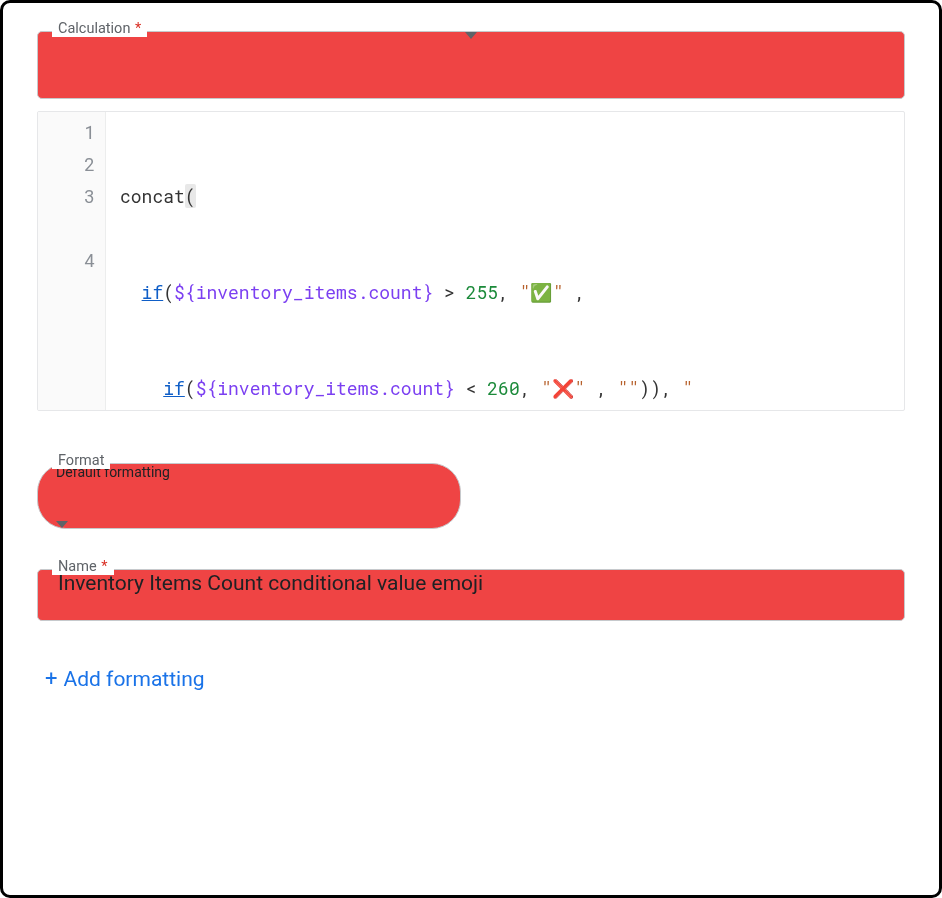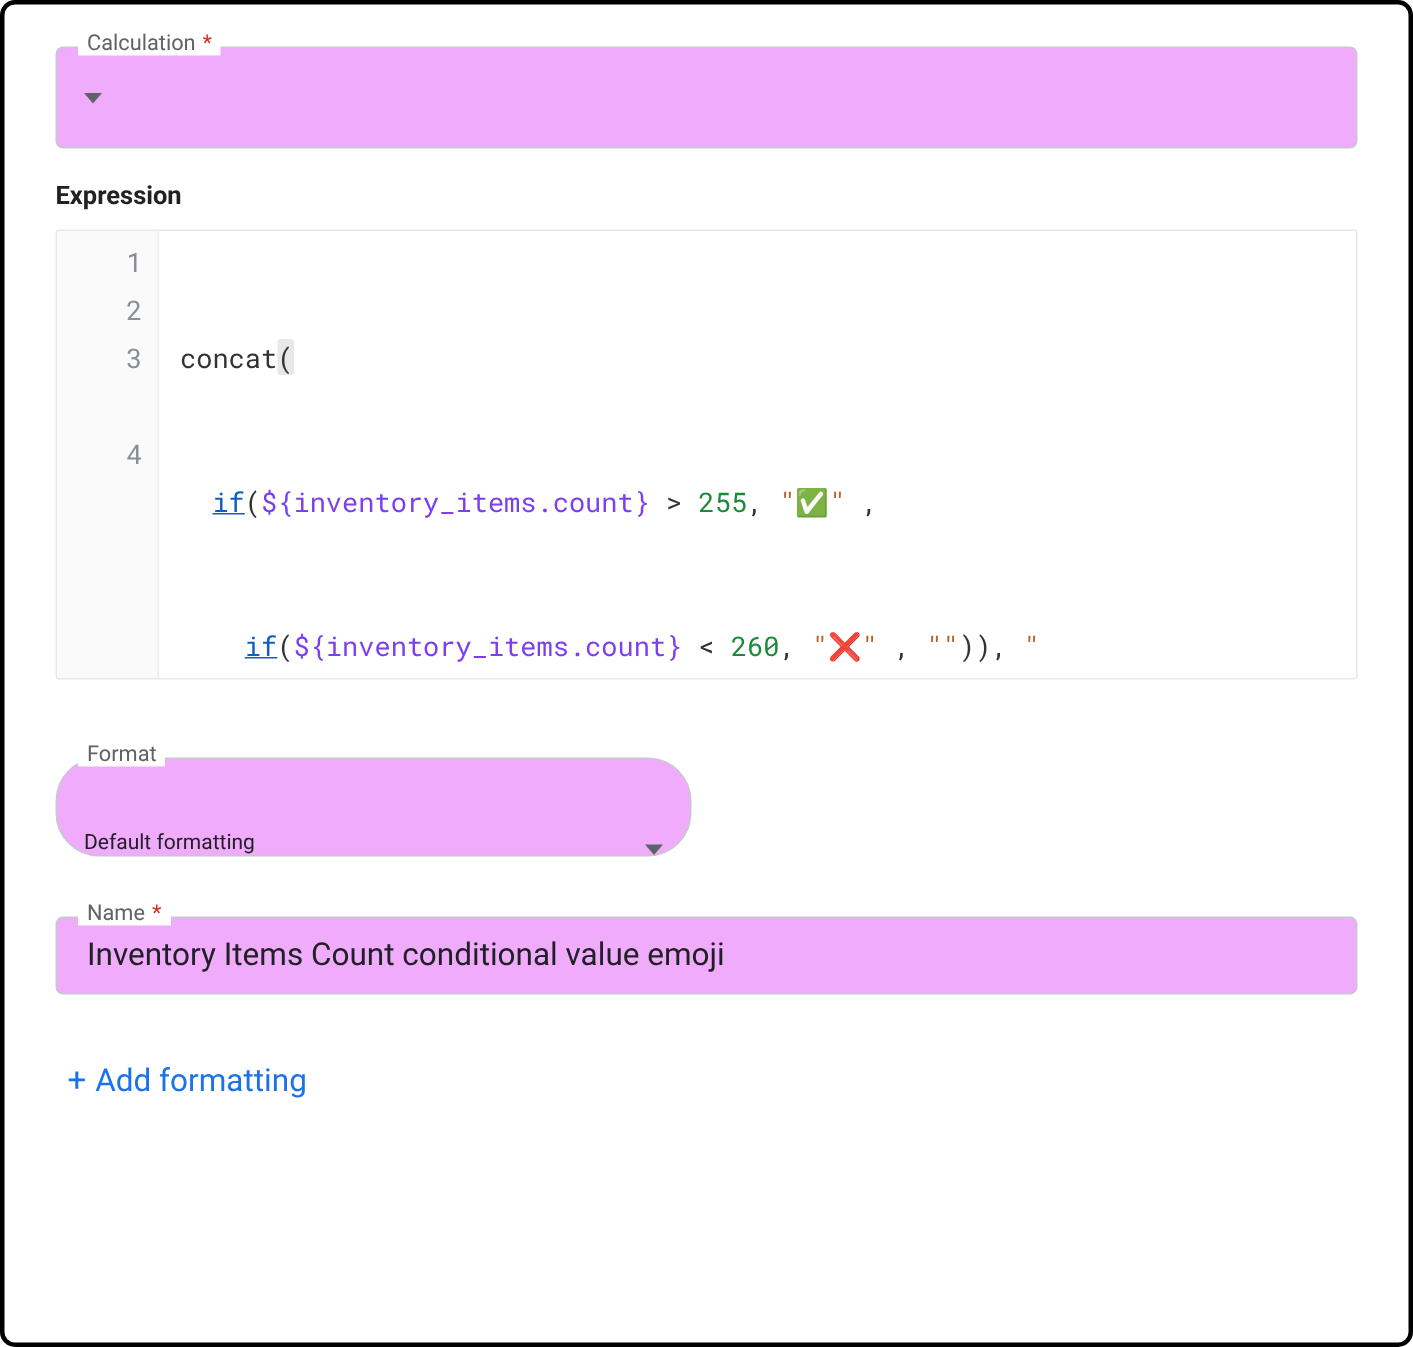--- a/index.html
+++ b/index.html
@@ -18,21 +18,22 @@
     padding: 28px 34px 20px 34px;
     background: #fff;
     position: relative;
   }
 
   
   .outlined {
     position: relative;
     border: 1px solid #c6c9cc;
     border-radius: 5px;
-    background: #f0abfc;
+    background: #ef4444;
+    flex-direction: column;
   }
   .outlined .floating-label {
     position: absolute;
     top: -10px;
     left: 14px;
     background: #fff;
     padding: 0 6px;
     font-size: 14.5px;
     color: #5f6368;
     line-height: 1;
@@ -105,21 +106,21 @@
   .t-var { color: #7b3ff1; }
   .t-num { color: #1b8a3a; }
   .t-str { color: #b7612c; }
 
   
   .format-field {
     margin-top: 52px;
     width: 424px;
     height: 66px;
     display: flex;
-    align-items: flex-end;
+    align-items: flex-start;
     padding: 0 18px;
     cursor: pointer;
     border-radius: 29px;
   }
   .format-field .value {
     flex: 1;
     font-size: 14px;
     color: #202124;
   }
 
@@ -165,21 +166,20 @@
   
   <div class="outlined calc-field">
     <span class="floating-label">
       <span>Calculation</span>
       <span class="req">*</span>
     </span>
     <span class="chev"></span>
   </div>
 
   
-  <div class="expr-heading">Expression</div>
 
   
   <div class="code-editor">
     <div class="gutter">
       <div>1</div>
       <div>2</div>
       <div>3</div>
       <div class="ln4">4</div>
     </div>
     <div class="code">

